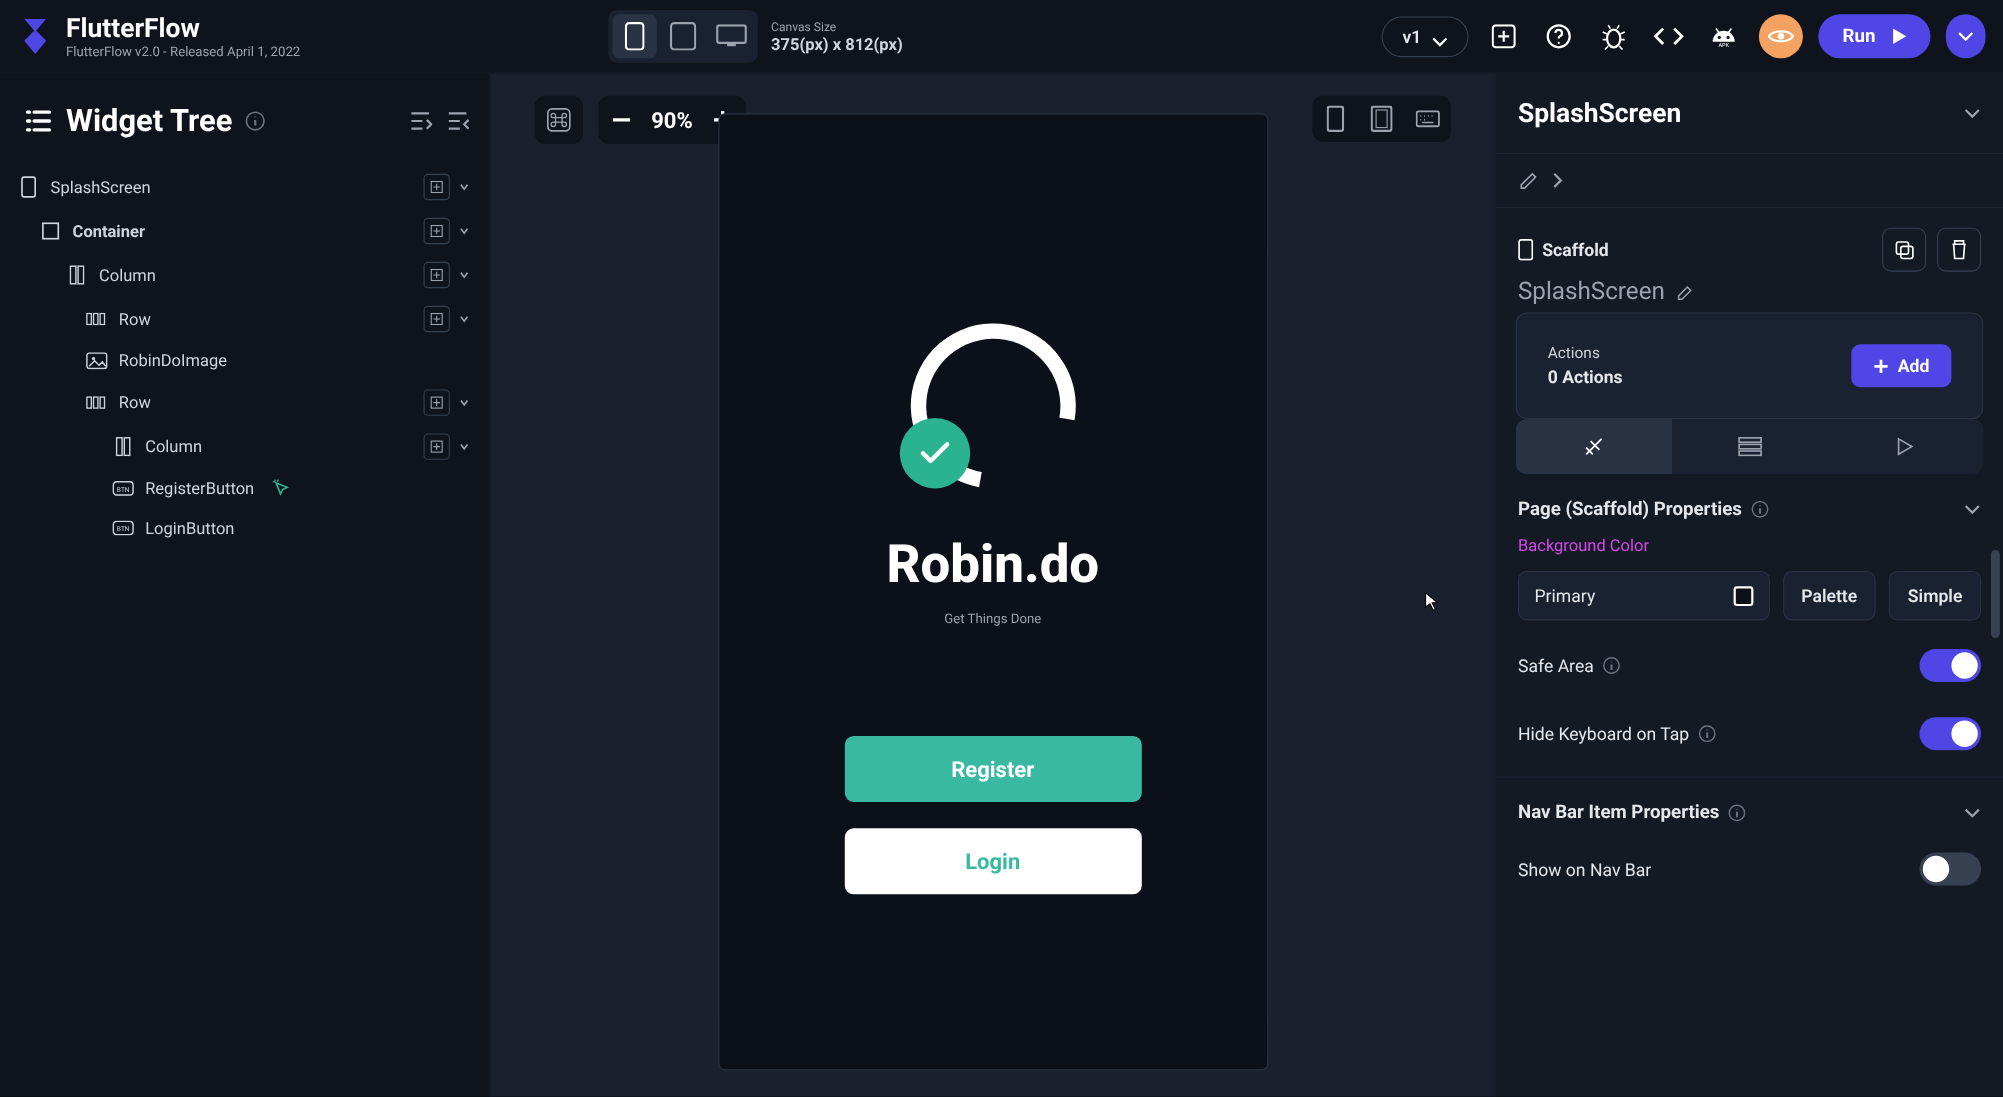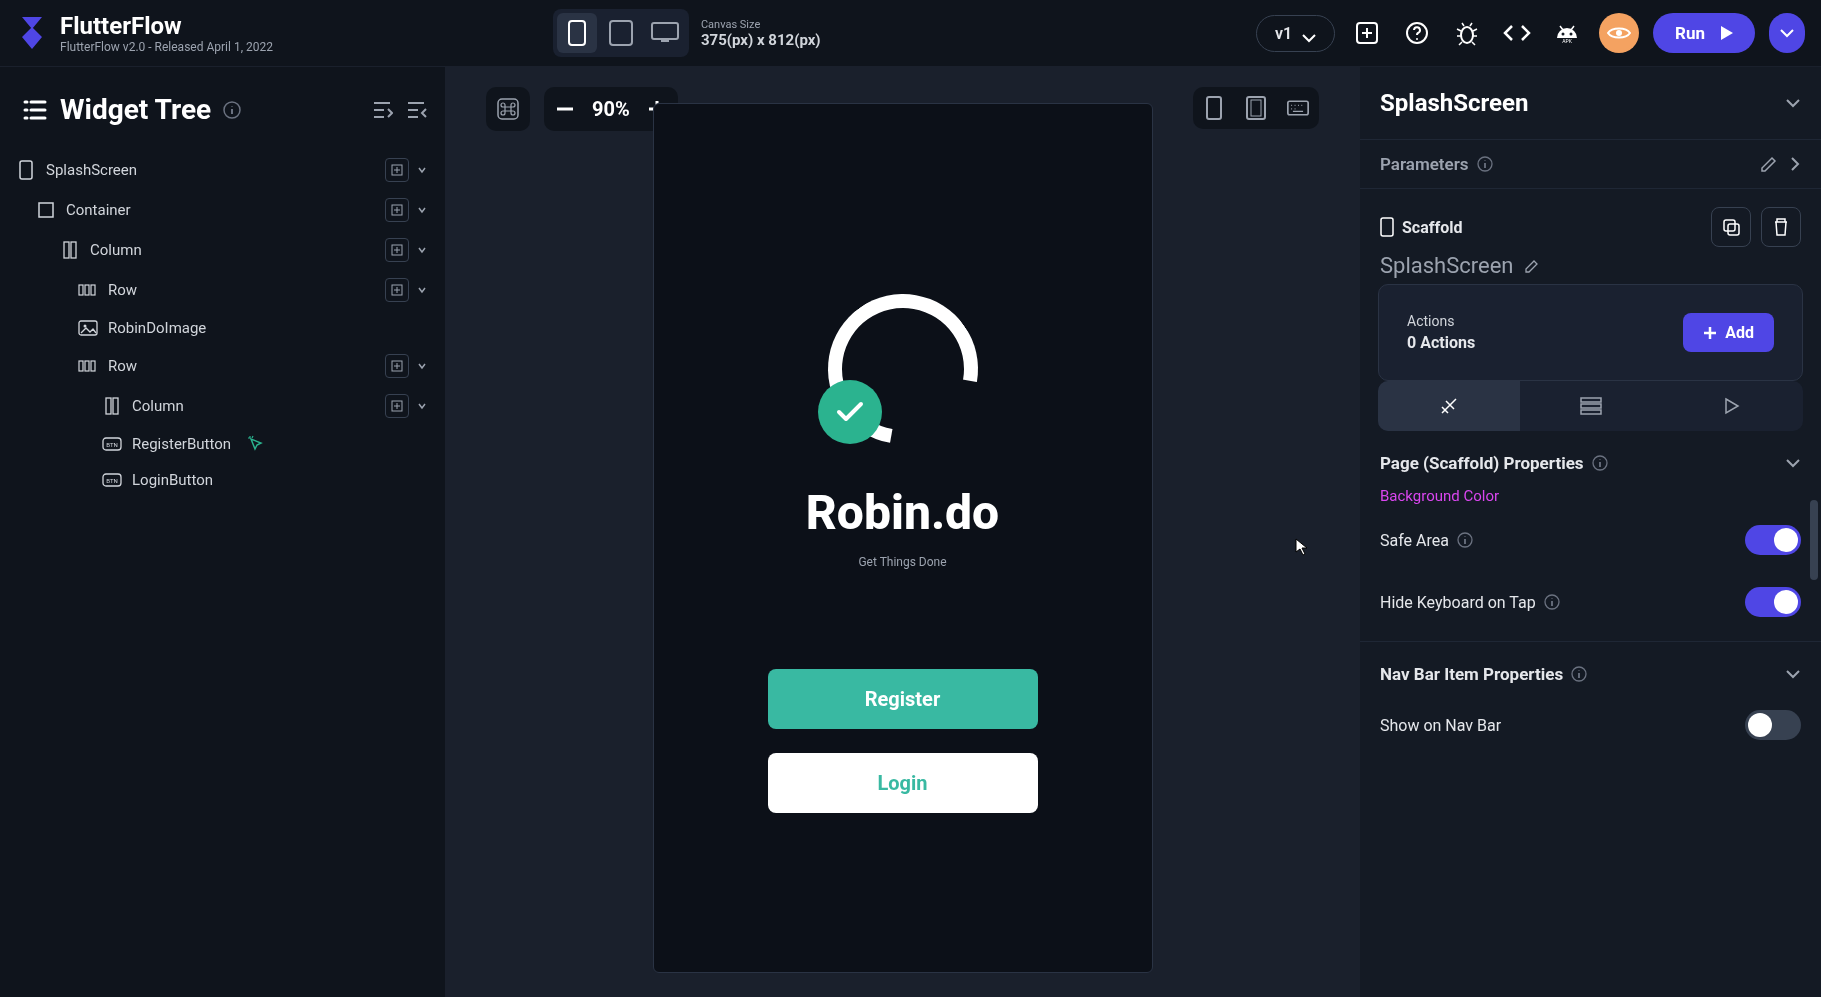--- a/index.html
+++ b/index.html
@@ -106,21 +106,21 @@
   color: #d1d5db;
 }
 .tree-row {
   display: flex; align-items: center; gap: 10px;
   padding: 8px 8px;
   border-radius: 6px;
   cursor: pointer;
   position: relative;
 }
 .tree-indent-0 { padding-left: 8px; }
-.tree-indent-1 { padding-left: 28px; }
+.tree-indent-1 { padding-left: 28px; font-weight: bold; }
 .tree-indent-2 { padding-left: 52px; }
 .tree-indent-3 { padding-left: 70px; }
 .tree-indent-4 { padding-left: 94px; }
 .tree-icon-s {
   width: 20px; height: 20px;
   display: flex; align-items: center; justify-content: center;
 }
 .tree-actions {
   margin-left: auto;
   display: flex; align-items: center; gap: 6px;
@@ -635,27 +635,20 @@
   </div>
 
   <div class="right-panel">
     <div class="rp-header">
       <div class="rp-title">SplashScreen</div>
       <svg width="16" height="10" viewBox="0 0 16 10">
           <path d="M2 2 L8 8 L14 2" stroke="#9ca3af" stroke-width="2" fill="none"></path>
         </svg>
     </div>
     <div class="rp-section-row">
-      <div class="rp-params">
-        <span>Parameters</span>
-        <svg width="16" height="16" viewBox="0 0 16 16">
-            <circle cx="8" cy="8" r="7" fill="none" stroke="#6b7280" stroke-width="1.3"></circle>
-            <path d="M8 4.5 L8 5 M8 7 L8 12" stroke="#6b7280" stroke-width="1.8"></path>
-          </svg>
-      </div>
       <svg width="20" height="20" viewBox="0 0 20 20">
           <path d="M3 17 L3 14 L13 4 L16 7 L6 17 Z" fill="none" stroke="#9ca3af" stroke-width="1.5"></path>
         </svg>
       <svg width="12" height="18" viewBox="0 0 12 18">
           <path d="M3 3 L9 9 L3 15" stroke="#9ca3af" stroke-width="2" fill="none"></path>
         </svg>
     </div>
     <div class="rp-scaffold">
       <div class="rp-scaffold-top">
         <div class="rp-scaffold-label">
@@ -721,20 +714,28 @@
       <svg width="16" height="16" viewBox="0 0 16 16">
           <circle cx="8" cy="8" r="7" fill="none" stroke="#6b7280" stroke-width="1.3"></circle>
           <path d="M8 4.5 L8 5 M8 7 L8 12" stroke="#6b7280" stroke-width="1.8"></path>
         </svg>
       <div class="sp"></div>
       <svg width="16" height="10" viewBox="0 0 16 10">
           <path d="M2 2 L8 8 L14 2" stroke="#9ca3af" stroke-width="2" fill="none"></path>
         </svg>
     </div>
     <div class="rp-sub-label">Background Color</div>
+    <div class="rp-color-row">
+      <div class="rp-color-input">
+        <span>Primary</span>
+        <div class="rp-swatch"></div>
+      </div>
+      <div class="rp-chip">Palette</div>
+      <div class="rp-chip">Simple</div>
+    </div>
     <div class="rp-toggle-row" style="border-top:none;">
       <div class="rp-toggle-label">
         <span>Safe Area</span>
         <svg width="16" height="16" viewBox="0 0 16 16">
             <circle cx="8" cy="8" r="7" fill="none" stroke="#6b7280" stroke-width="1.3"></circle>
             <path d="M8 4.5 L8 5 M8 7 L8 12" stroke="#6b7280" stroke-width="1.8"></path>
           </svg>
       </div>
       <div class="toggle">
           <div class="toggle-knob"></div>

